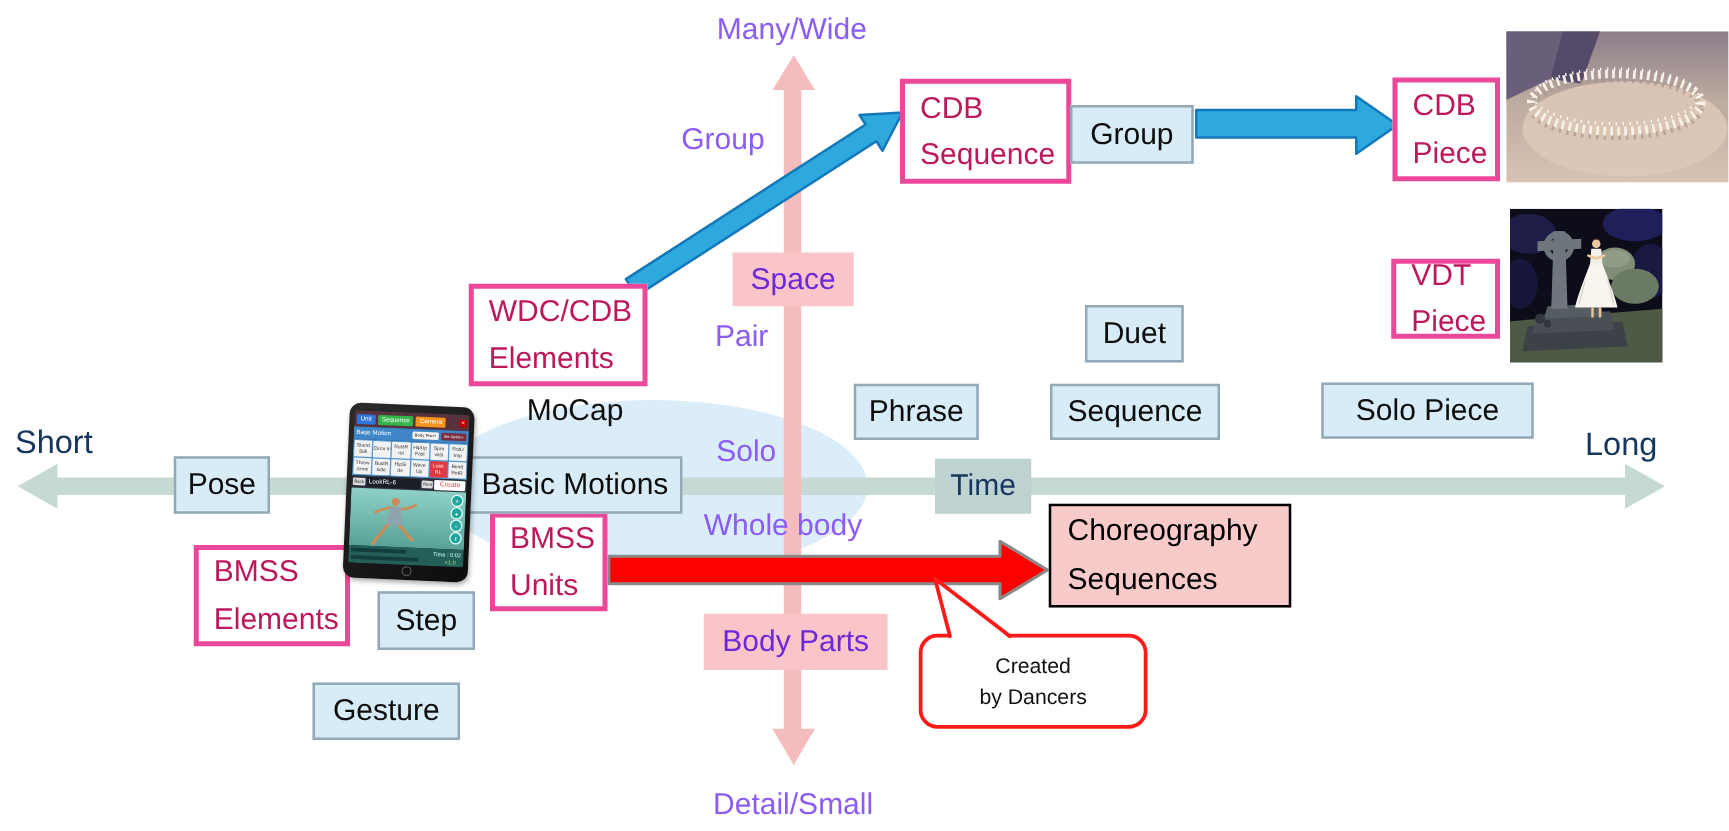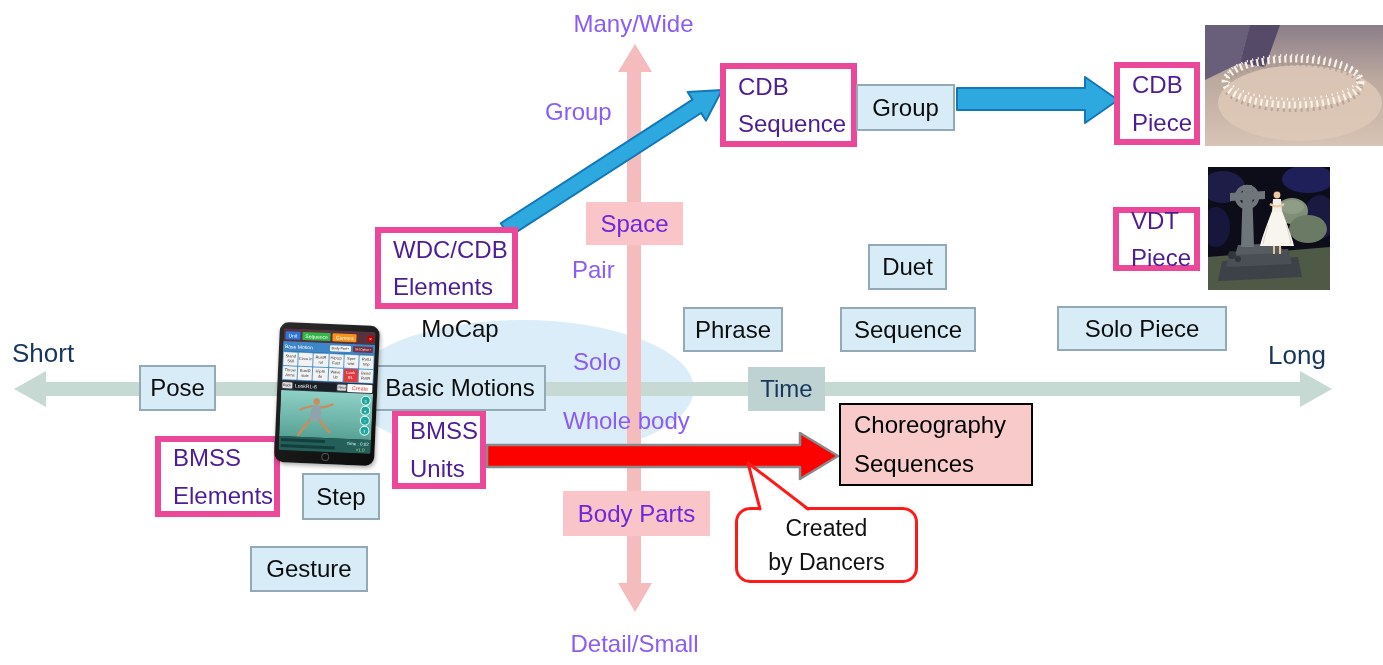--- a/index.html
+++ b/index.html
@@ -5,33 +5,33 @@
   html,body{margin:0;padding:0;background:#fff;}
   #stage{position:relative;width:1383px;height:665px;background:#fff;overflow:hidden;
          font-family:"Liberation Sans",sans-serif;}
   .abs{position:absolute;box-sizing:border-box;}
   
   .red{color:#8b5cf6;font-size:24px;white-space:nowrap;}
   .navy{color:#17365D;font-size:26px;white-space:nowrap;}
   .blk{color:#111;font-size:24px;white-space:nowrap;}
   .ctr{display:flex;align-items:center;justify-content:center;text-align:center;}
   
-  .wbox{background:#fff;border:6px solid #ec4899;color:#4c1d95;font-size:24px;line-height:1.55;
+  .wbox{background:#fff;border:4px solid #ec4899;color:#be185d;font-size:24px;line-height:1.55;
         display:flex;flex-direction:column;justify-content:center;padding-left:12px;}
   
   .bbox{background:#D8ECF7;border:2px solid #93A9B6;color:#0d0d0d;font-size:24px;
         display:flex;align-items:center;justify-content:center;}
   
   .chip{background:#F9C5C9;color:#6d28d9;font-size:24px;
         display:flex;align-items:center;justify-content:center;}
   .timechip{background:#BDD2D1;color:#17365D;font-size:24px;
         display:flex;align-items:center;justify-content:center;}
   .pbox{background:#F8CACA;border:2.5px solid #000;color:#000;font-size:24px;line-height:1.6;
         display:flex;flex-direction:column;justify-content:center;padding-left:13px;}
-  .callout{background:#fff;border:3px solid #FF1A1A;border-radius:15px;color:#111;font-size:23px;
+  .callout{background:#fff;border:3px solid #FF1A1A;border-radius:15px;color:#111;font-size:17px;
         line-height:1.5;display:flex;flex-direction:column;justify-content:center;text-align:center;}
   .ellipse{background:#DBEDF8;border-radius:50%;}
   
   .tablet{background:linear-gradient(135deg,#2b2b2b,#0c0c0c);border-radius:9px;
           transform:rotate(2.5deg);box-shadow:1px 2px 4px rgba(0,0,0,.35);}
   .tscreen{position:absolute;left:4px;top:6px;right:4px;bottom:12px;background:#20262e;
            display:flex;flex-direction:column;overflow:hidden;border-radius:2px;}
   .trow{display:flex;align-items:center;}
   .ttabs{height:11px;background:#57323c;gap:2px;padding:1px 2px;}
   .ttab{color:#fff;font-size:5px;line-height:8px;padding:0 3px;border-radius:1px;}

